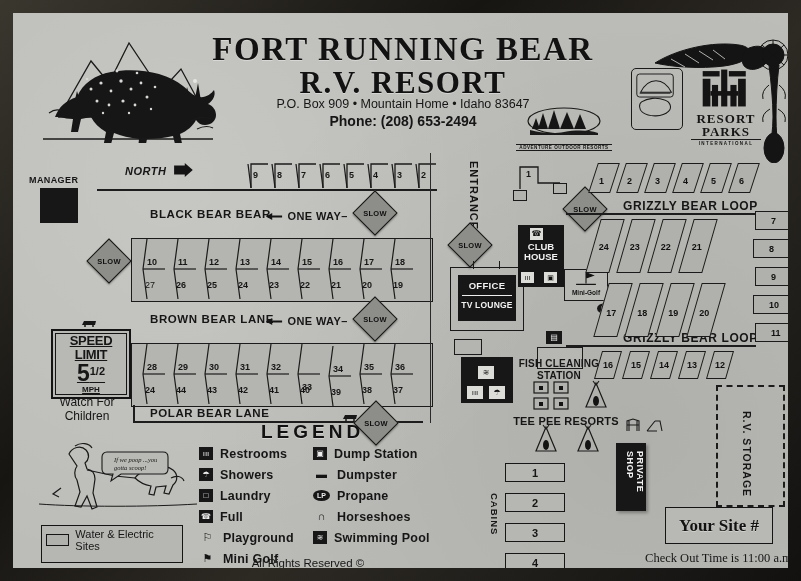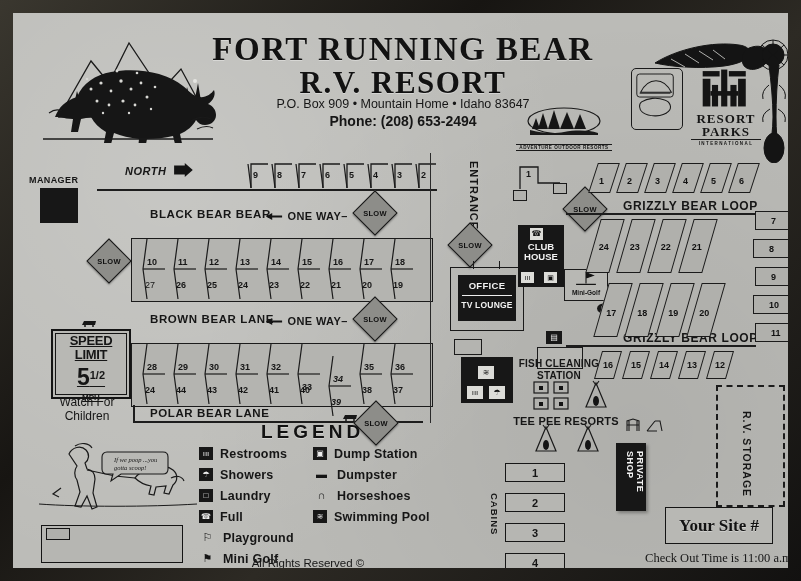--- a/index.html
+++ b/index.html
@@ -161,21 +161,21 @@
           <path d="M1 6h13l1-4H3z" fill="#161616"></path>
           <circle cx="4" cy="7" r="1" fill="#161616"></circle>
           <circle cx="12" cy="7" r="1" fill="#161616"></circle>
         </svg>
   </div>
 
   <div class="abs" style="left:38px;top:316px;width:72px;height:62px;border:2px solid #141414;background:#b8b8b4;padding:2px;">
     <div style="border:1.5px solid #141414;width:100%;height:100%;box-sizing:border-box;text-align:center;text-decoration:underline;">
       <div style="font-size:13px;font-weight:bold;line-height:14px;letter-spacing:-.3px;">SPEED</div>
       <div style="font-size:13px;font-weight:bold;line-height:13px;letter-spacing:-.3px;">LIMIT</div>
-      <div style="line-height:28px;">
+      <div style="line-height:20px;">
         <span style="font-size:23px;font-weight:bold;">5</span><span style="font-size:11px;font-weight:bold;vertical-align:super;">1/2</span>
       </div>
       <div style="font-size:8px;font-weight:bold;line-height:8px;">MPH</div>
     </div>
   </div>
   <div class="abs ctr" style="left:28px;top:382px;width:92px;font-size:12px;">Watch For</div>
   <div class="abs ctr" style="left:28px;top:396px;width:92px;font-size:12px;">Children</div>
 
   <div class="abs" style="left:22px;top:425px;width:165px;height:75px;">
     <svg viewBox="0 0 165 75" width="165" height="75">
@@ -191,20 +191,21 @@
       <path d="M72 14h56c3 0 5 2 5 5v12c0 3-2 5-5 5H86l-10 7 2-7h-6c-3 0-5-2-5-5V19c0-3 2-5 5-5z" fill="#b9b9b5" stroke="#1a1a1a" stroke-width="1.1"></path>
       <text x="79" y="24" font-family="Liberation Serif, serif" font-size="6.5" fill="#1a1a1a" font-style="italic">If we poop ...you</text>
       <text x="79" y="32" font-family="Liberation Serif, serif" font-size="6.5" fill="#1a1a1a" font-style="italic">gotta scoop!</text>
       <path d="M4 66c40 3 110 3 158 0" stroke="#1a1a1a" stroke-width="1" fill="none"></path>
     </svg>
   </div>
 
   <div class="abs" style="left:28px;top:512px;width:140px;height:36px;border:1.6px solid #141414;background:#b6b6b2;">
     <div style="display:flex;align-items:center;gap:6px;padding:2px 4px;">
       <span style="width:22px;height:10px;border:1.2px solid #141414;background:#b0b0ac;display:inline-block;"></span>
+      <span style="font-size:11px;">Water &amp; Electric Sites</span>
     </div>
   </div>
 
   <div class="abs" style="left:112px;top:148px;width:70px;height:20px;">
     <span style="font-size:11px;font-style:italic;font-weight:bold;letter-spacing:.5px;">NORTH</span>
     <svg viewBox="0 0 24 18" width="24" height="16" style="vertical-align:-3px;">
       <path d="M2 4h12V1l9 8-9 8v-3H2z" fill="#141414"></path>
     </svg>
   </div>
   <div class="thinline" style="left:84px;top:176px;width:340px;height:1.6px;"></div>
@@ -325,21 +326,21 @@
             <path d="M2 30 H24" stroke="#1b1b1b" stroke-width="1.2"></path>
           </svg><span style="position:absolute;left:6px;top:18px;font-size:9px;font-weight:bold;">31</span><span style="position:absolute;left:4px;top:41px;font-size:9px;font-weight:bold;">42</span></div>
         <div style="position: absolute; left: 134px; top: 1px; width: 26px; height: 60px;"><svg viewBox="0 0 26 60" width="26" height="60">
             <path d="M6 0 L2 30 L6 60" fill="none" stroke="#1b1b1b" stroke-width="1.2"></path>
             <path d="M2 30 H24" stroke="#1b1b1b" stroke-width="1.2"></path>
           </svg><span style="position:absolute;left:6px;top:18px;font-size:9px;font-weight:bold;">32</span><span style="position:absolute;left:4px;top:41px;font-size:9px;font-weight:bold;">41</span></div>
         <div style="position: absolute; left: 165px; top: 1px; width: 26px; height: 60px;"><svg viewBox="0 0 26 60" width="26" height="60">
             <path d="M6 0 L2 30 L6 60" fill="none" stroke="#1b1b1b" stroke-width="1.2"></path>
             <path d="M2 30 H24" stroke="#1b1b1b" stroke-width="1.2"></path>
           </svg><span style="position:absolute;left:6px;top:18px;font-size:9px;font-weight:bold;margin-top:20px;">33</span><span style="position:absolute;left:4px;top:41px;font-size:9px;font-weight:bold;">40</span></div>
-        <div style="position: absolute; left: 196px; top: 13px; width: 26px; height: 60px; font-style: italic;"><svg viewBox="0 0 26 60" width="26" height="60">
+        <div style="position: absolute; left: 196px; top: 3px; width: 26px; height: 60px;"><svg viewBox="0 0 26 60" width="26" height="60">
             <path d="M6 0 L2 30 L6 60" fill="none" stroke="#1b1b1b" stroke-width="1.2"></path>
             <path d="M2 30 H24" stroke="#1b1b1b" stroke-width="1.2"></path>
           </svg><span style="position:absolute;left:6px;top:18px;font-size:9px;font-weight:bold;">34</span><span style="position:absolute;left:4px;top:41px;font-size:9px;font-weight:bold;">39</span></div>
         <div style="position: absolute; left: 227px; top: 1px; width: 26px; height: 60px;"><svg viewBox="0 0 26 60" width="26" height="60">
             <path d="M6 0 L2 30 L6 60" fill="none" stroke="#1b1b1b" stroke-width="1.2"></path>
             <path d="M2 30 H24" stroke="#1b1b1b" stroke-width="1.2"></path>
           </svg><span style="position:absolute;left:6px;top:18px;font-size:9px;font-weight:bold;">35</span><span style="position:absolute;left:4px;top:41px;font-size:9px;font-weight:bold;">38</span></div>
         <div style="position: absolute; left: 258px; top: 1px; width: 26px; height: 60px;"><svg viewBox="0 0 26 60" width="26" height="60">
             <path d="M6 0 L2 30 L6 60" fill="none" stroke="#1b1b1b" stroke-width="1.2"></path>
             <path d="M2 30 H24" stroke="#1b1b1b" stroke-width="1.2"></path>
@@ -388,20 +389,24 @@
         </div>
       </div>
   <div class="abs" id="legend-right" style="left:300px;top:430px;width:160px;">
         <div class="lgrow">
           <span style="display: inline-block; width: 14px; height: 13px; background: rgb(23, 23, 23); color: rgb(238, 238, 238); font-size: 8px; text-align: center; line-height: 13px;">▣</span>
           <span class="lgtxt">Dump Station</span>
         </div>
         <div class="lgrow">
           <span style="display: inline-block; width: 17px; height: 13px; color: rgb(20, 20, 20); font-size: 11px; text-align: center; line-height: 13px;">▬</span>
           <span class="lgtxt">Dumpster</span>
+        </div>
+        <div class="lgrow">
+          <span style="display: inline-block; width: 17px; height: 11px; border-radius: 50%; background: rgb(23, 23, 23); color: rgb(238, 238, 238); font-size: 7px; font-weight: bold; text-align: center; line-height: 11px;">LP</span>
+          <span class="lgtxt">Propane</span>
         </div>
         <div class="lgrow">
           <span style="display: inline-block; width: 17px; height: 13px; color: rgb(20, 20, 20); font-size: 11px; text-align: center; line-height: 13px;">∩</span>
           <span class="lgtxt">Horseshoes</span>
         </div>
         <div class="lgrow">
           <span style="display: inline-block; width: 14px; height: 13px; background: rgb(23, 23, 23); color: rgb(238, 238, 238); font-size: 8px; text-align: center; line-height: 13px;">≋</span>
           <span class="lgtxt">Swimming Pool</span>
         </div>
       </div>

